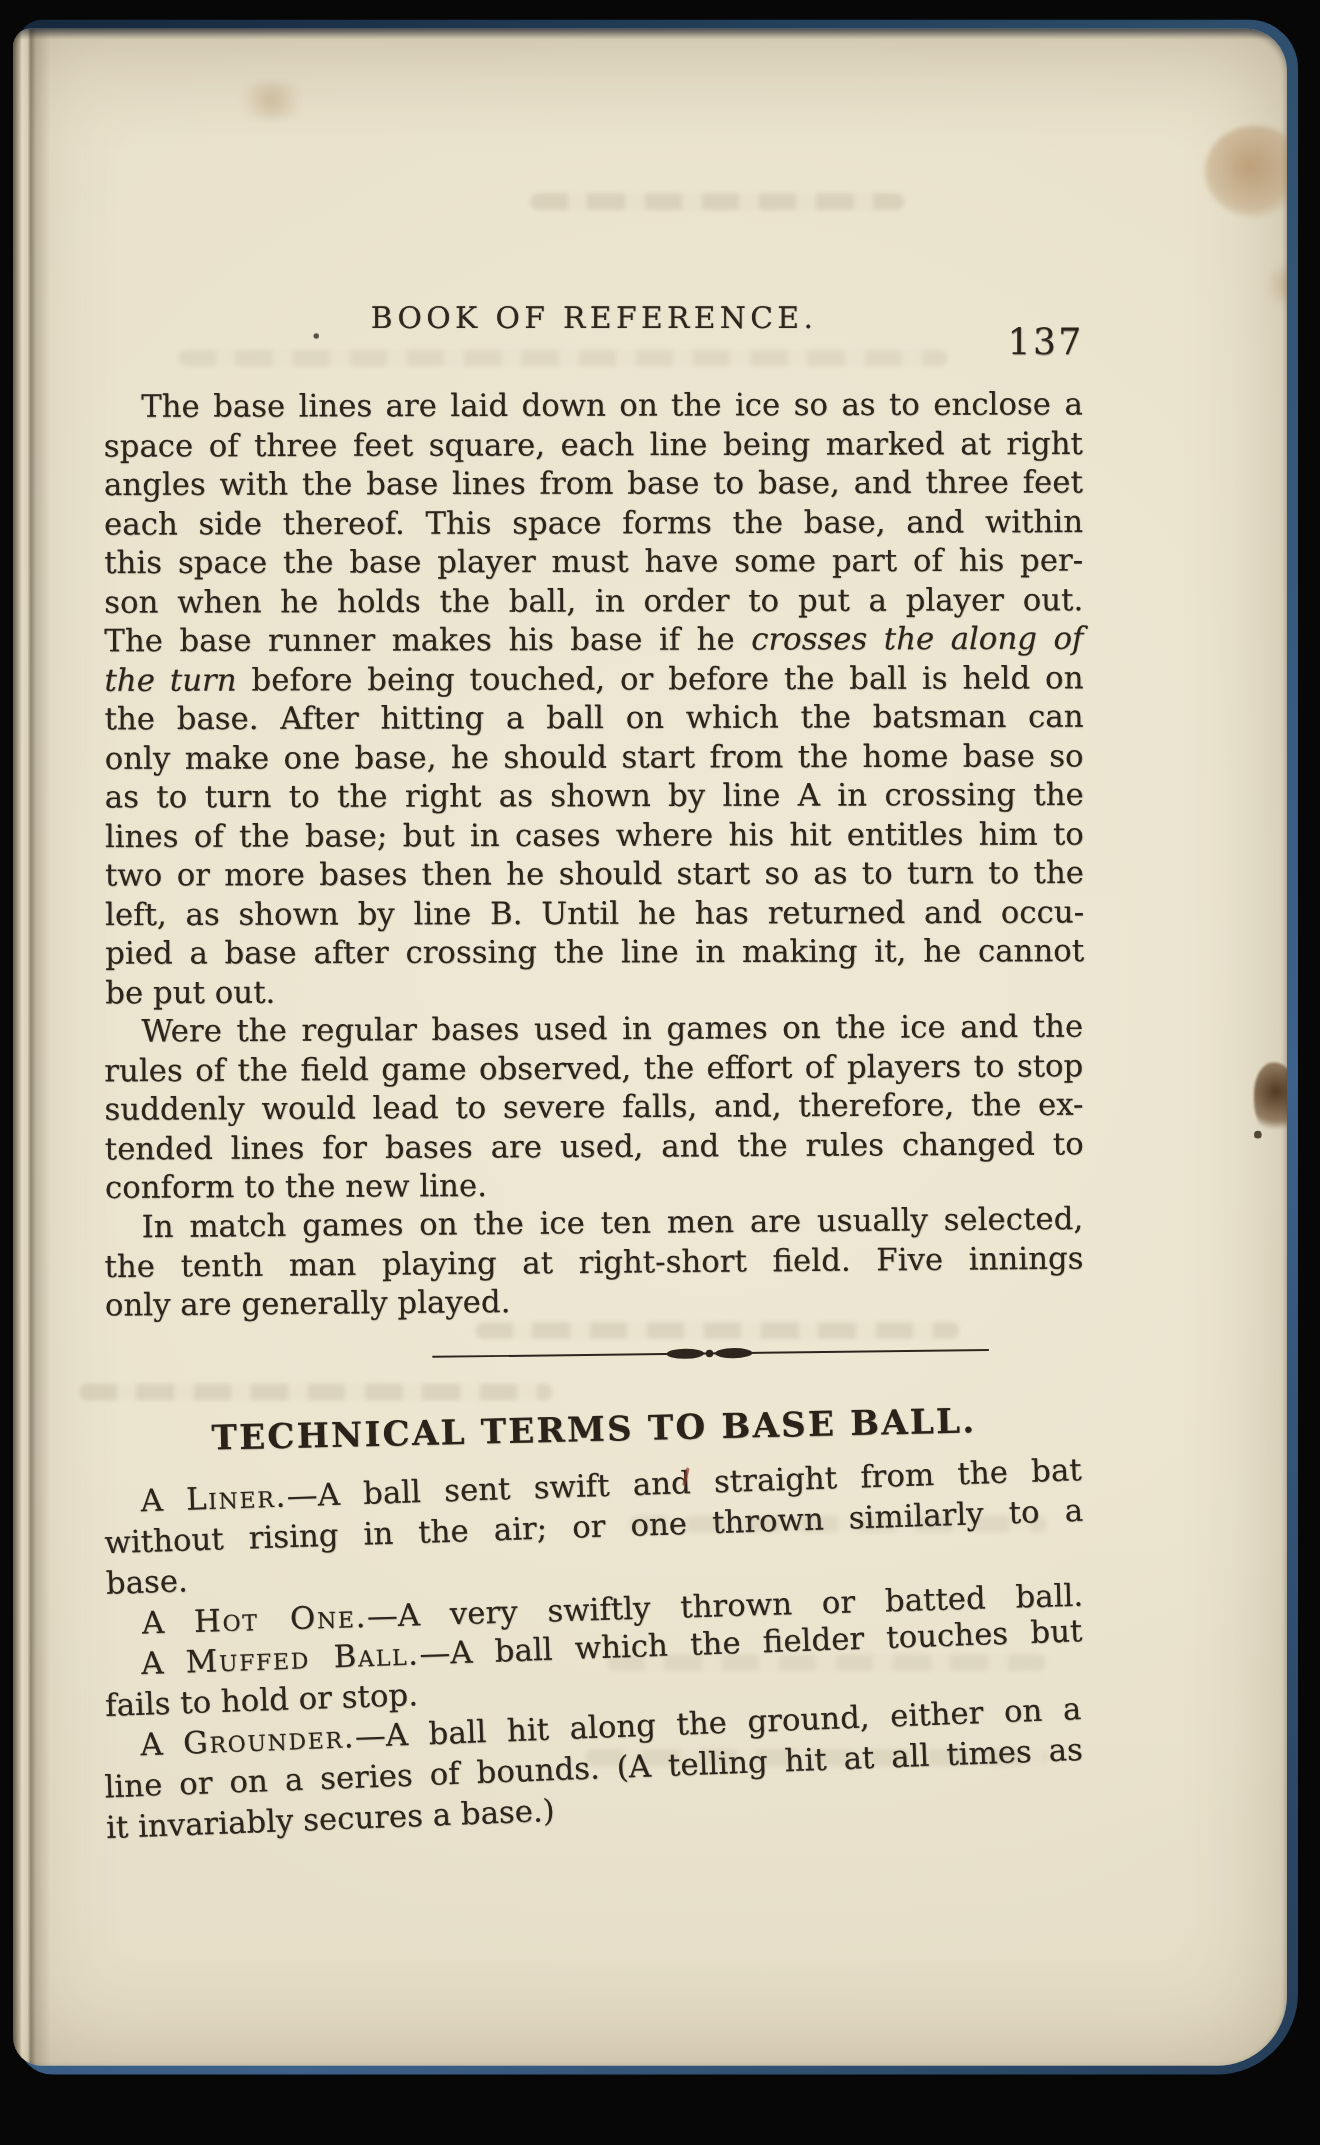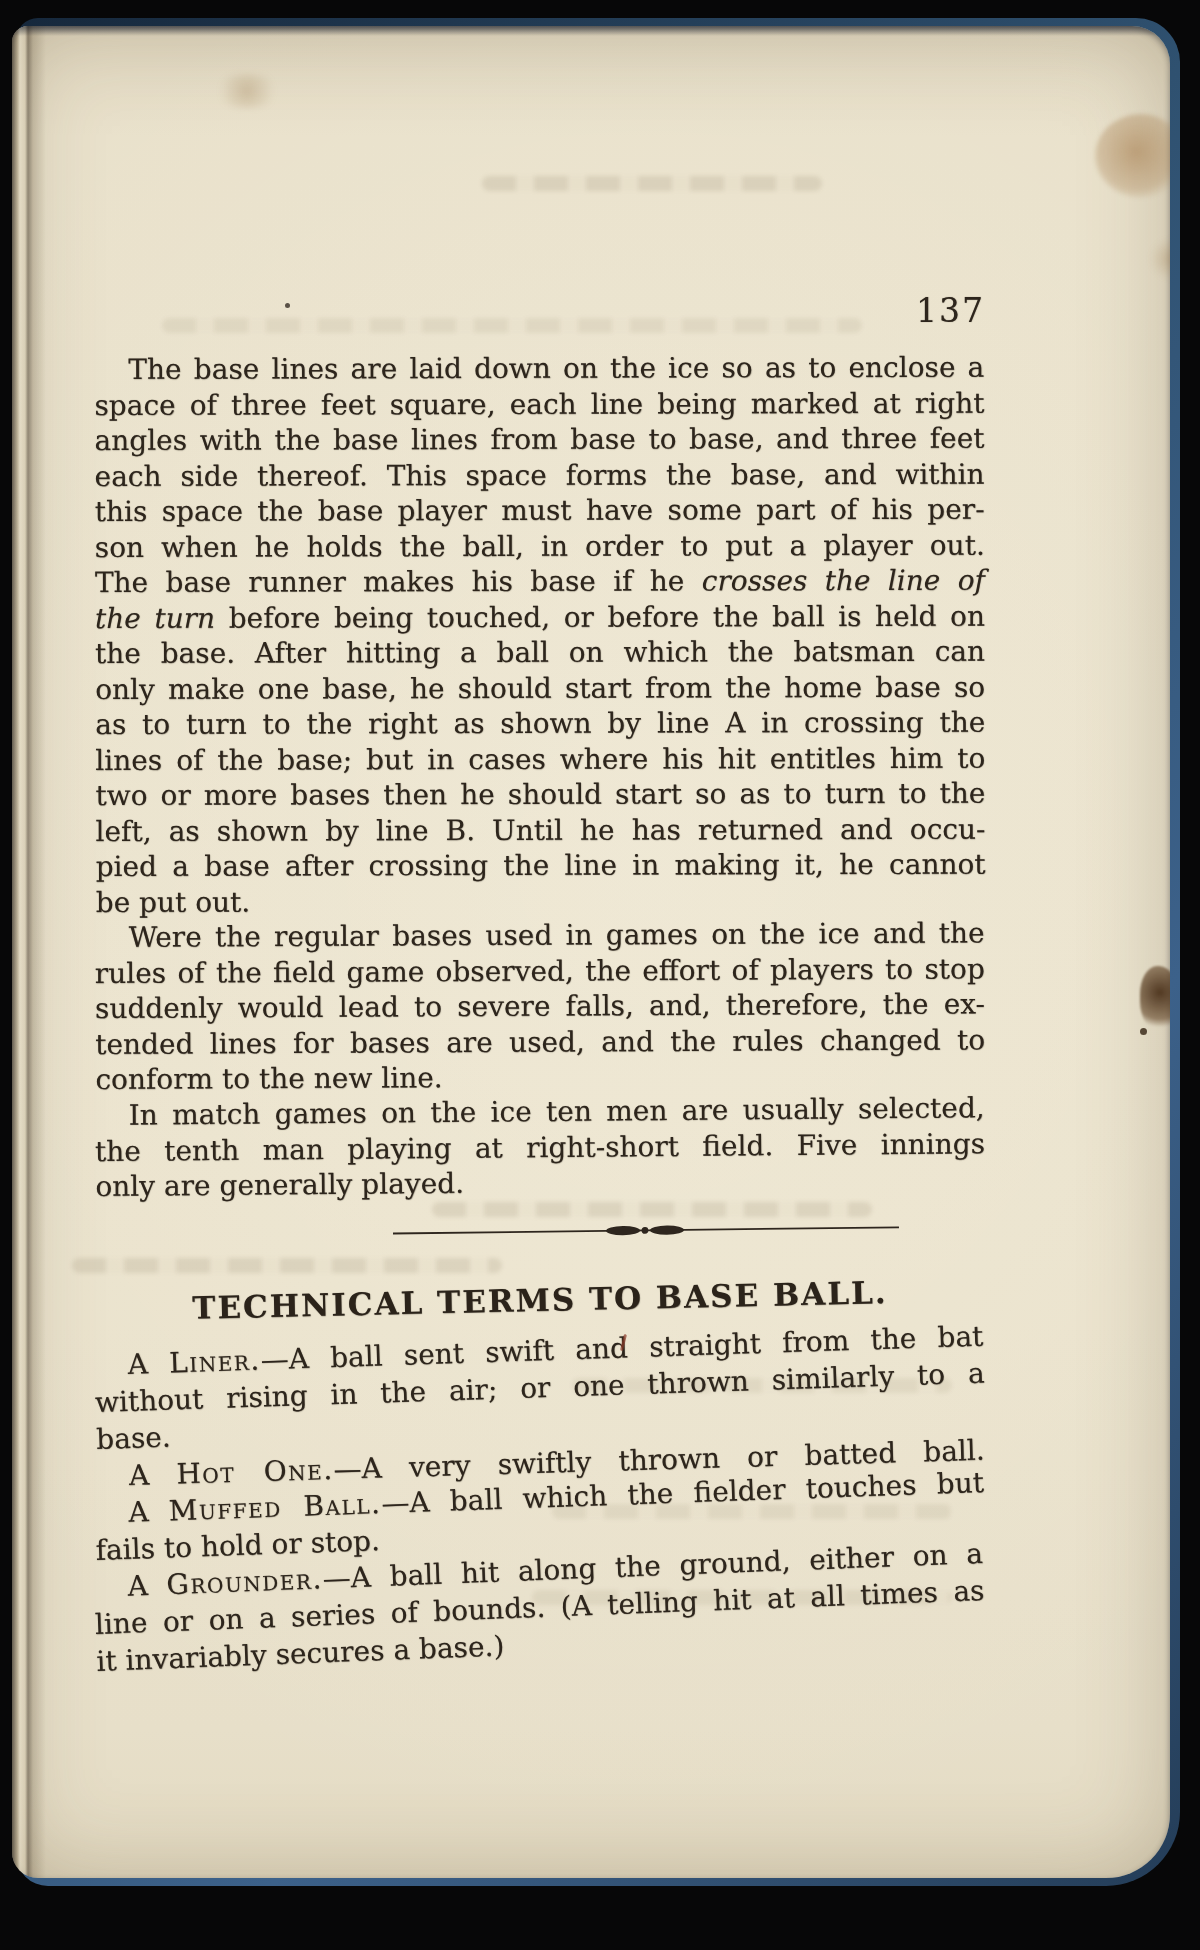--- a/index.html
+++ b/index.html
@@ -85,32 +85,33 @@
   <div class="stain s2"></div>
   <div class="stain s3"></div>
   <div class="stain s4"></div>
   <div class="stain speck1"></div>
   <div class="stain speck2"></div>
   <div class="fiber"></div>
 
   <div class="text-col">
 
     <div class="header-row">
+      <span class="header-title">BOOK OF REFERENCE.</span>
       <span class="page-number">137</span>
     </div>
 
     <div class="body-block" id="body-paragraphs">
         <div class="para" style="transform: rotate(-0.15deg);">
           <div class="line jl ind"><span>The base lines are laid down on the ice so as to enclose a</span></div>
           <div class="line jl"><span>space of three feet square, each line being marked at right</span></div>
           <div class="line jl"><span>angles with the base lines from base to base, and three feet</span></div>
           <div class="line jl"><span>each side thereof. This space forms the base, and within</span></div>
           <div class="line jl"><span>this space the base player must have some part of his per-</span></div>
           <div class="line jl"><span>son when he holds the ball, in order to put a player out.</span></div>
-          <div class="line jl"><span>The base runner makes his base if he </span><em>crosses the line of</em></div>
+          <div class="line jl"><span>The base runner makes his base if he </span><em>crosses the along of</em></div>
           <div class="line jl"><em>the turn</em><span> before being touched, or before the ball is held on</span></div>
           <div class="line jl"><span>the base. After hitting a ball on which the batsman can</span></div>
           <div class="line jl"><span>only make one base, he should start from the home base so</span></div>
           <div class="line jl"><span>as to turn to the right as shown by line A in crossing the</span></div>
           <div class="line jl"><span>lines of the base; but in cases where his hit entitles him to</span></div>
           <div class="line jl"><span>two or more bases then he should start so as to turn to the</span></div>
           <div class="line jl"><span>left, as shown by line B. Until he has returned and occu-</span></div>
           <div class="line jl"><span>pied a base after crossing the line in making it, he cannot</span></div>
           <div class="line ll"><span>be put out.</span></div>
         </div>

